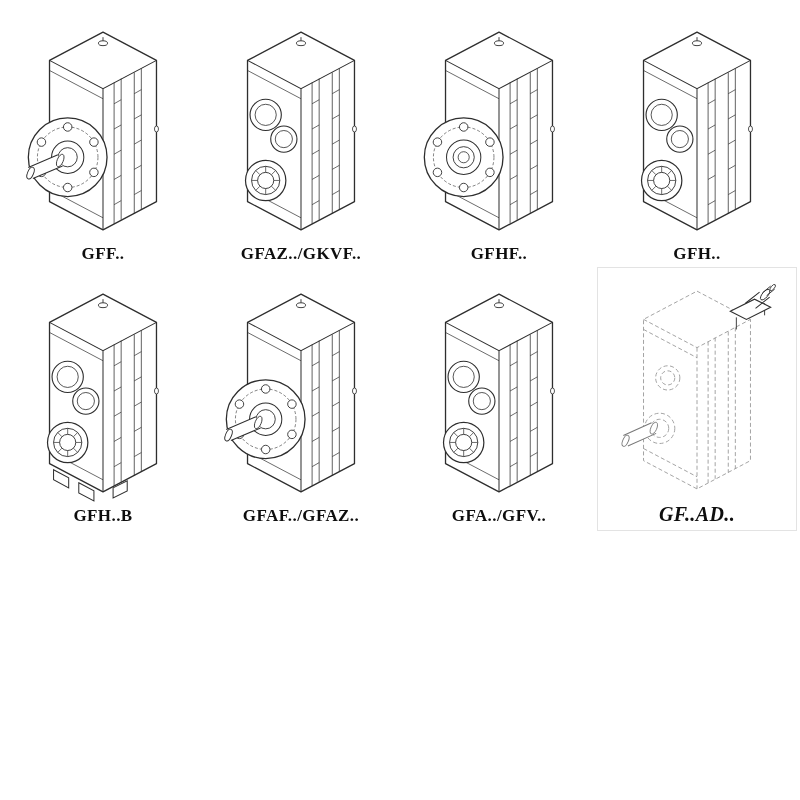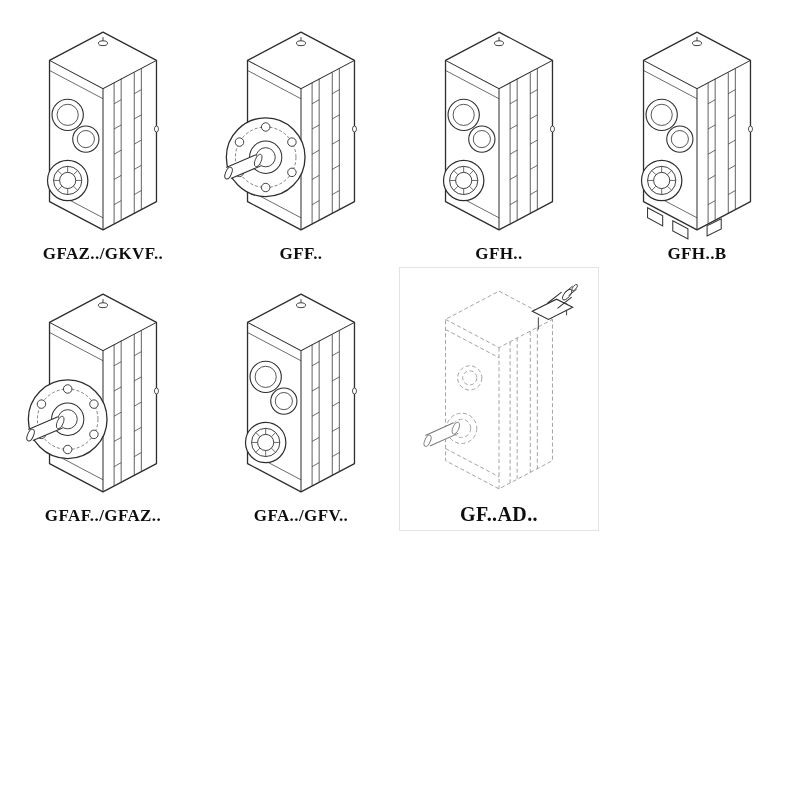--- a/index.html
+++ b/index.html
@@ -3,21 +3,21 @@
 <meta charset="utf-8">
 <style>
   html,body{margin:0;padding:0;background:#ffffff;}
   body{width:800px;height:800px;overflow:hidden;font-family:"Liberation Serif",serif;}
   .grid{display:grid;grid-template-columns:repeat(4,1fr);padding:6px 4px 0 4px;}
   .cell{margin:0;display:flex;flex-direction:column;align-items:center;justify-content:flex-end;height:262px;}
   .drawing{width:176px;height:224px;color:#2e2e2e;display:block;}
   .phantom{color:#9a9a9a;}
   .label{font-weight:bold;font-size:17px;letter-spacing:.4px;color:#0e0e0e;margin:2px 0 4px 0;text-align:center;white-space:nowrap;}
   .label-lg{font-size:20px;}
-  .bordered{outline:1px solid #e3e3e3;}
+  .bordered{outline:1px solid #e3e3e3;font-style:italic;}
 </style>
 </head>
 <body>
 
 <svg width="0" height="0" style="position:absolute" aria-hidden="true">
   <defs>
 
     <g id="housing-solid">
       <path d="M85 14 L138 42 L138 182 L85 210 L32 182 L32 42 Z" fill="#fff" stroke="currentColor" stroke-width="1.3" stroke-linejoin="round"></path>
       <path d="M32 42 L85 70 L138 42 M85 70 L85 210" fill="none" stroke="currentColor" stroke-width="1"></path>
@@ -130,34 +130,41 @@
       <ellipse cx="160" cy="10.5" rx="1.7" ry="3.8" transform="rotate(40 160 10.5)" fill="#fff" stroke="#2e2e2e" stroke-width="0.8"></ellipse>
     </g>
   </defs>
 </svg>
 
 <div class="grid">
 
   <figure class="cell">
     <svg class="drawing" viewBox="0 0 170 222">
       <use href="#housing-solid"></use>
+        <use href="#flange-shaft"></use>
+    </svg>
+    <figcaption class="label">GFF..</figcaption>
+  </figure>
+
+  <figure class="cell">
+    <svg class="drawing" viewBox="0 0 170 222">
+      <use href="#housing-solid"></use>
         <use href="#bores"></use>
     </svg>
     <figcaption class="label">GFAZ../GKVF..</figcaption>
   </figure>
 
-  <figure class="cell">
-    <svg class="drawing" viewBox="0 0 170 222">
-      <use href="#housing-solid"></use>
-        <use href="#flange-shaft"></use>
-    </svg>
-    <figcaption class="label">GFF..</figcaption>
-  </figure>
-
-
+
+  <figure class="cell">
+    <svg class="drawing" viewBox="0 0 170 222">
+      <use href="#housing-solid"></use>
+        <use href="#flange-hollow"></use>
+    </svg>
+    <figcaption class="label">GFHF..</figcaption>
+  </figure>
 
   <figure class="cell">
     <svg class="drawing" viewBox="0 0 170 222">
       <use href="#housing-solid"></use>
         <use href="#bores"></use>
     </svg>
     <figcaption class="label">GFH..</figcaption>
   </figure>
 
   <figure class="cell">

